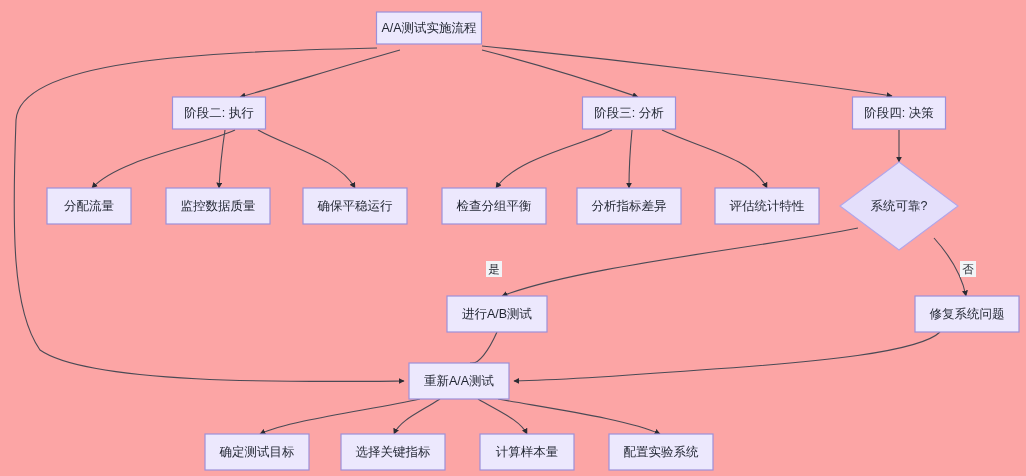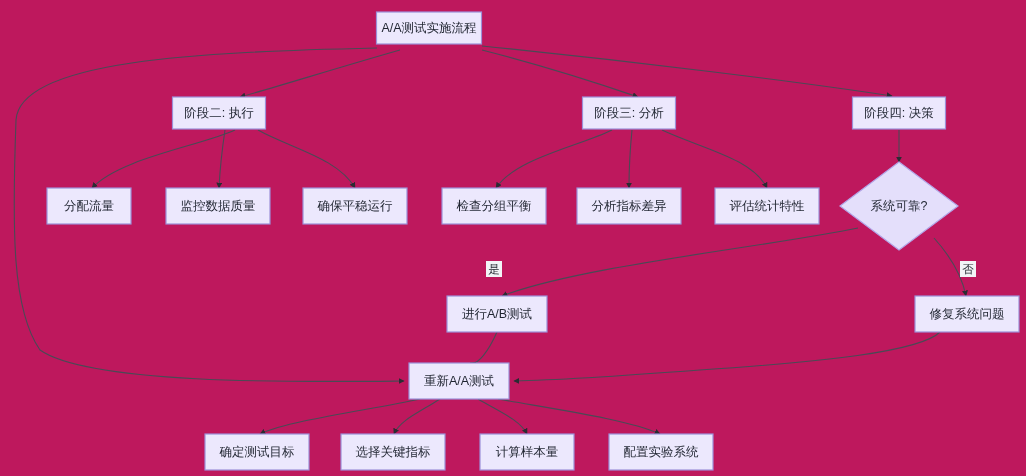--- a/index.html
+++ b/index.html
@@ -56,21 +56,21 @@
     font-family: "Liberation Sans", "DejaVu Sans", sans-serif;
     font-size: 11.5px;
     fill: #262a33;
     text-anchor: middle;
     dominant-baseline: middle;
   }
 </style>
 </head>
 <body style="background: rgb(247, 249, 251);">
 
-<div id="flowchart-root" style="background: #be185d; text-align: center;">
+<div id="flowchart-root" style="background: #fca5a5; text-align: center;">
   <svg class="flow-canvas" viewBox="0 0 1026 476">
     <defs>
       <marker id="arrow" viewBox="0 0 10 10" refX="9" refY="5" markerWidth="5.5" markerHeight="5.5" orient="auto-start-reverse">
         <path d="M 0 0 L 10 5 L 0 10 z" fill="#2b2b33"></path>
       </marker>
     </defs>
     <g id="edges-layer">
         <path class="edge-path" d="M 400 50 C 330 70 280 86 240 97" marker-end="url(#arrow)" stroke="#4a4a55"></path>
         <path class="edge-path" d="M 482 50 C 560 70 606 86 638 97" marker-end="url(#arrow)" stroke="#4a4a55"></path>
         <path class="edge-path" d="M 482 46 C 640 62 800 82 892 96" marker-end="url(#arrow)" stroke="#4a4a55"></path>

